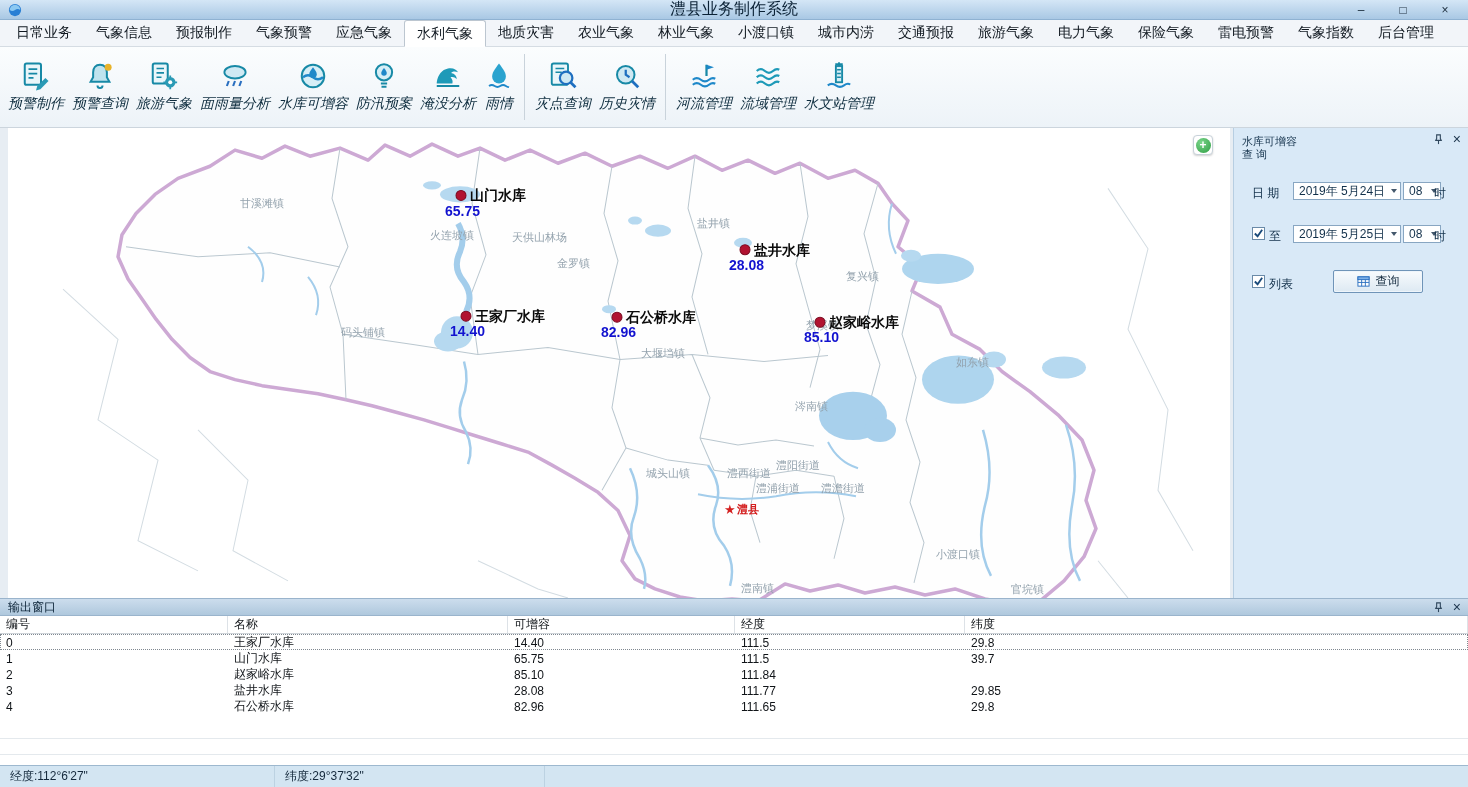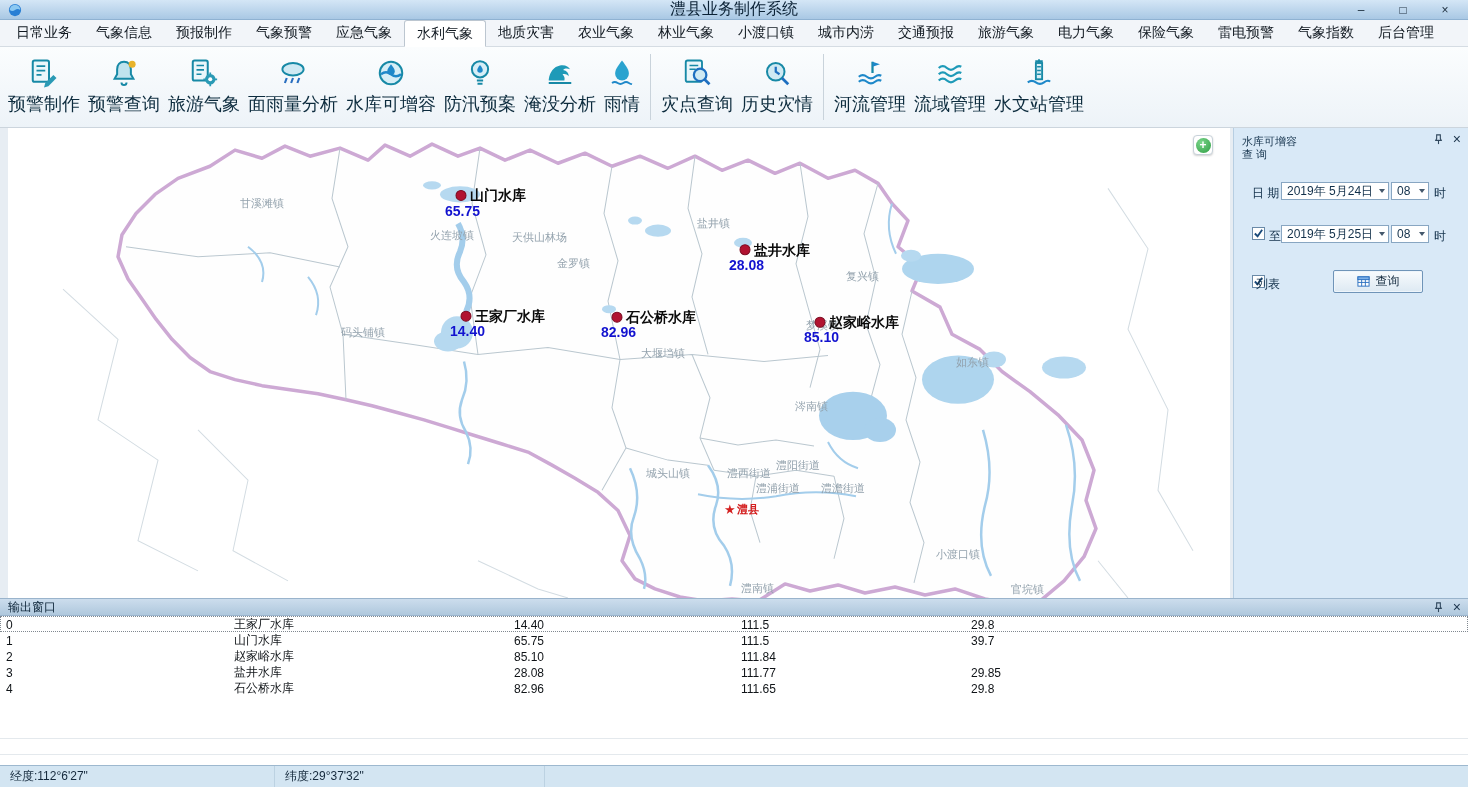--- a/index.html
+++ b/index.html
@@ -22,21 +22,21 @@
   .menu-item.active { background:#ffffff; border:1px solid #bcc6d0; border-bottom:1px solid #fff;
     margin-bottom:-1px; border-radius:3px 3px 0 0; }
 
   
   .toolbar { height:81px; background:linear-gradient(#fbfdfe,#edf3f8);
     border-bottom:1px solid #ccd5dd; display:flex; align-items:center; padding:0 4px; }
   .tb-btn { display:flex; flex-direction:column; align-items:center; justify-content:center;
     gap:4px; padding:5px 4px; border-radius:3px; cursor:default; }
   .tb-icon { width:30px; height:30px; }
   .tb-icon svg { width:100%; height:100%; }
-  .tb-label { font-size:18px; color:#0c2b3d; white-space:nowrap; }
+  .tb-label { font-size:14px; color:#0c2b3d; white-space:nowrap;font-style:italic; }
   .tb-sep { width:1px; height:66px; background:#c9d3db; margin:0 6px; flex:0 0 1px; }
 
   
   .main { display:flex; height:470px; background:#e7edf3; }
   .map-wrap { position:relative; width:1222px; margin-left:8px; background:#fff; overflow:hidden; }
   .map-svg { position:absolute; inset:0; width:100%; height:100%; }
   .town-label { font-size:11px; fill:#93a2ad; }
   .res-name { font-size:14px; font-weight:bold; fill:#0a0a0a; }
   .res-value { font-size:14px; font-weight:bold; }
   .county-star { font-size:13px; }
@@ -52,21 +52,21 @@
   .panel { position:relative; flex:1; margin-left:3px; background:#d9e9f7;
     font-size:12px; color:#12304a; border-left:1px solid #b7cee2; }
   .panel-title { padding:7px 0 0 8px; line-height:13px; font-size:11px; }
   .panel-icons { position:absolute; top:6px; right:7px; display:flex; gap:9px; align-items:center; }
   .pin-icon { display:flex; cursor:pointer; }
   .close-small { font-size:14px; line-height:11px; color:#203850; cursor:pointer; }
   .prow { position:absolute; left:0; right:0; height:22px; }
   .plabel { position:absolute; top:3px; font-size:12px; white-space:nowrap; }
   .combo { position:absolute; top:0; height:18px; background:#fff; border:1px solid #88a6c2;
     display:flex; align-items:center; justify-content:space-between; padding:0 3px 0 5px;
-    font-size:12px; cursor:default; white-space:nowrap; }
+    font-size:12px; cursor:default; white-space:nowrap;margin-left:12px; }
   .combo .arrow { width:0; height:0; border-left:3.5px solid transparent;
     border-right:3.5px solid transparent; border-top:4px solid #44586c; margin-left:4px; flex:0 0 auto; }
   .cb { position:absolute; top:2px; width:13px; height:13px; background:#fff;
     border:1px solid #6a8aa8; display:flex; align-items:center; justify-content:center; cursor:pointer; }
   .query-btn { position:absolute; left:99px; top:-3px; width:90px; height:23px;
     background:linear-gradient(#f8fbfd,#dde9f3); border:1px solid #6f94b8; border-radius:2px;
     display:flex; align-items:center; justify-content:center; gap:6px; font-size:12px;
     color:#10273c; cursor:pointer; box-shadow:inset 0 0 0 1px #eef5fb; }
 
   
@@ -390,21 +390,21 @@
         </div>
         <span class="plabel" style="left:200px">时</span>
       </div>
 
       <div class="prow" style="top:145px">
         <span class="cb" style="left:18px">
           <svg width="11" height="11" viewBox="0 0 12 12">
               <path d="M2 6l3 3 5-7" stroke="#1a4a7a" stroke-width="2" fill="none"></path>
             </svg>
         </span>
-        <span class="plabel" style="left:22px">列表</span>
+        <span class="plabel" style="left:35px">列表</span>
         <div class="query-btn">
           <span style="display:flex">
             <svg width="13" height="13" viewBox="0 0 14 14">
                 <rect x="1" y="2" width="12" height="10" fill="#fff" stroke="#2a6fc0"></rect>
                 <rect x="1" y="2" width="12" height="3" fill="#7fb2e8" stroke="#2a6fc0"></rect>
                 <path d="M1 8h12M5 5v7M9 5v7" stroke="#2a6fc0" fill="none"></path>
               </svg>
           </span>
           <span>查询</span>
         </div>
@@ -419,20 +419,27 @@
         <span class="pin-icon">
           <svg width="11" height="11" viewBox="0 0 12 12">
               <path d="M4 1h4v4l1 2H3l1-2z" fill="none" stroke="#30485e" stroke-width="1.2"></path>
               <path d="M6 7v4" stroke="#30485e" stroke-width="1.2"></path>
             </svg>
         </span>
         <span class="close-small">×</span>
       </div>
     </div>
     <div class="table">
+      <div class="thead" id="thead">
+          <div class="th">编号</div>
+          <div class="th">名称</div>
+          <div class="th">可增容</div>
+          <div class="th">经度</div>
+          <div class="th">纬度</div>
+        </div>
       <div id="tbody">
           <div class="tr selected">
             <div class="td">0</div>
             <div class="td">王家厂水库</div>
             <div class="td">14.40</div>
             <div class="td">111.5</div>
             <div class="td">29.8</div>
           </div>
           <div class="tr">
             <div class="td">1</div>

